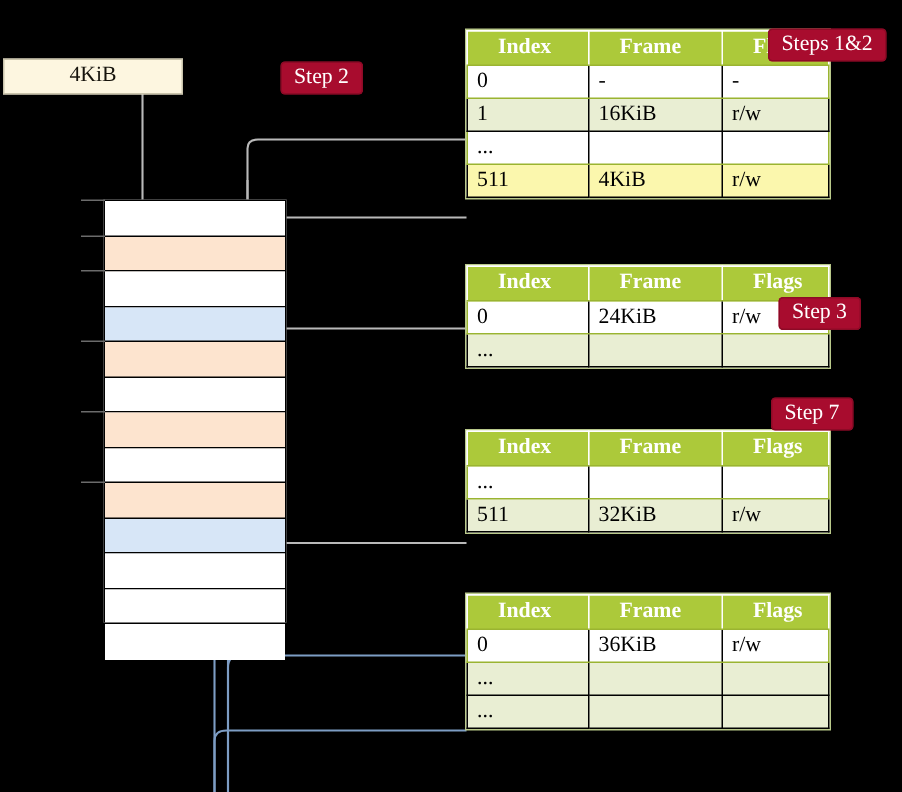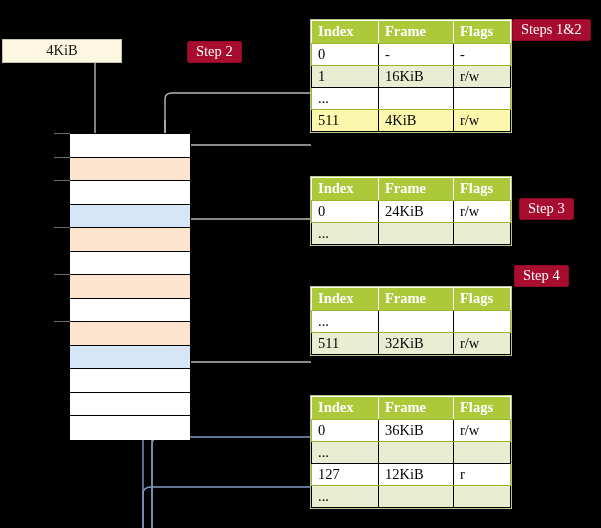--- a/index.html
+++ b/index.html
@@ -65,21 +65,21 @@
     border-collapse:collapse;
     background:#fff;
     font-size:14.5px;
     box-shadow:0 0 0 1px #b9c98a;
   }
   table.pt th{
     background:#acc93a;
     color:#fff;
     font-weight:bold;
     text-align:left;
-    padding:2px 6px 3px 6px;
+    padding:2px 6px 3px 20px;
     border:1px solid #fff;
     border-bottom:1px solid #9ab431;
     font-size:14.5px;
   }
   table.pt td{
     border:1px solid #000;
     border-top:none;
     border-bottom:1px solid #9ab431;
     padding:1px 6px 2px 6px;
     height:18px;
@@ -259,39 +259,34 @@
           <tr>
             <td class="c-index">0</td>
             <td class="c-frame">36KiB</td>
             <td class="c-flags">r/w</td>
           </tr>
           <tr class="alt">
             <td class="c-index">...</td>
             <td class="c-frame"></td>
             <td class="c-flags"></td>
           </tr>
-          <tr>
-            <td class="c-index">127</td>
-            <td class="c-frame">12KiB</td>
-            <td class="c-flags">r</td>
-          </tr>
           <tr class="alt">
             <td class="c-index">...</td>
             <td class="c-frame"></td>
             <td class="c-flags"></td>
           </tr>
         </tbody>
       </table>
     </div>
 
   <div id="badges">
       <div class="badge" style="left: 512px; top: 19px;">Steps 1&amp;2</div>
       <div class="badge" style="left: 187px; top: 41px;">Step 2</div>
       <div class="badge" style="left: 519px; top: 158px; margin-top: 40px;">Step 3</div>
-      <div class="badge" style="left: 514px; top: 265px;">Step 4</div>
+      <div class="badge" style="left: 514px; top: 265px;">Step 7</div>
     </div>
 
 <div class="mem-tick" style="left: 54px; top: 133px; width: 16px;"></div>
     <div class="mem-tick" style="left: 54px; top: 156.5px; width: 16px;"></div>
     <div class="mem-tick" style="left: 54px; top: 180px; width: 16px;"></div>
     <div class="mem-tick" style="left: 54px; top: 227px; width: 16px;"></div>
     <div class="mem-tick" style="left: 54px; top: 274px; width: 16px;"></div>
     <div class="mem-tick" style="left: 54px; top: 321px; width: 16px;"></div>
   </div>
 

